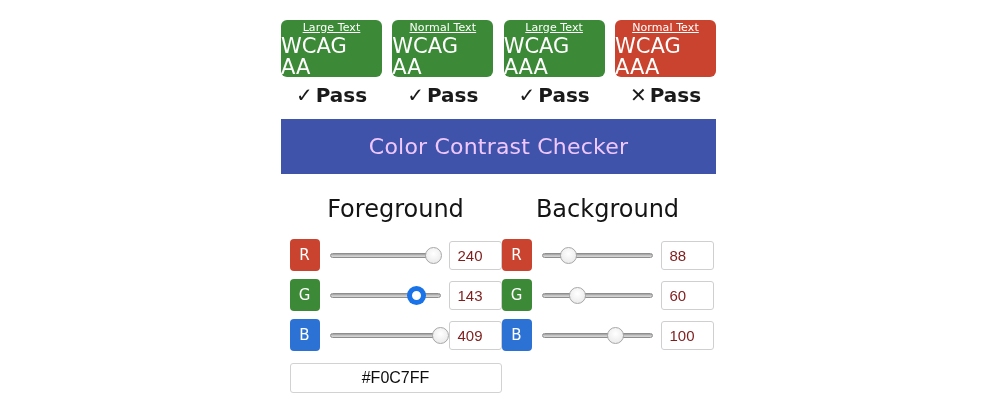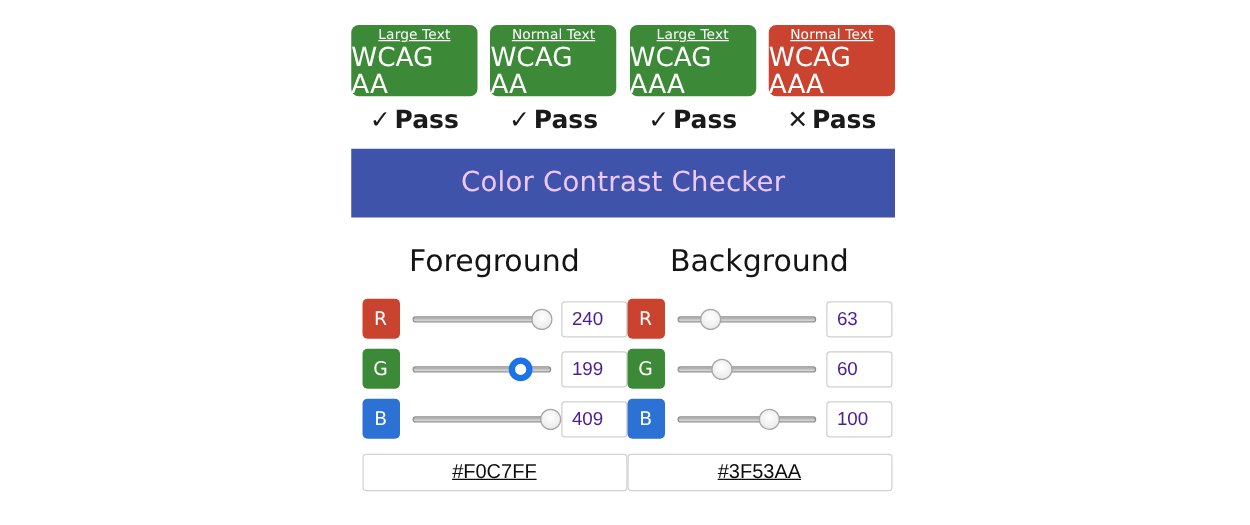--- a/index.html
+++ b/index.html
@@ -158,38 +158,37 @@
     height: 29px;
     border: 1px solid #cfcfcf;
     border-radius: 3px;
     background: #ffffff;
     box-sizing: border-box;
     display: flex;
     align-items: center;
     padding-left: 8px;
     font-family: "Liberation Sans", sans-serif;
     font-size: 15px;
-    color: #4c1d95;
+    color: #7f1d1d;
   }
 
   .hex-field {
     margin-top: 12px;
     width: 212px;
     height: 30px;
     border: 1px solid #d2d2d2;
     border-radius: 3px;
     background: #ffffff;
     box-sizing: border-box;
     display: flex;
     align-items: center;
     justify-content: center;
     font-family: "Liberation Sans", sans-serif;
     font-size: 16px;
     color: #0d0d0d;
-    text-decoration: underline;
   }
 </style>
 </head>
 <body>
 
 <div id="wcag-row">
 
   <div class="wcag-col">
     <div class="wcag-badge pass">
       <span class="wcag-scope">Large Text</span>
@@ -241,21 +240,21 @@
       </div>
       <div class="channel-value">240</div>
     </div>
 
     <div class="channel-row">
       <div class="channel-swatch ch-g">G</div>
       <div class="slider">
         <div class="slider-track"></div>
         <div class="slider-thumb focused" style="left:78%"></div>
       </div>
-      <div class="channel-value">199</div>
+      <div class="channel-value">143</div>
     </div>
 
     <div class="channel-row">
       <div class="channel-swatch ch-b">B</div>
       <div class="slider">
         <div class="slider-track"></div>
         <div class="slider-thumb" style="left:100%"></div>
       </div>
       <div class="channel-value">409</div>
     </div>
@@ -265,37 +264,36 @@
 
   <div class="color-column">
     <h2 class="column-title">Background</h2>
 
     <div class="channel-row">
       <div class="channel-swatch ch-r">R</div>
       <div class="slider">
         <div class="slider-track"></div>
         <div class="slider-thumb" style="left:24.7%"></div>
       </div>
-      <div class="channel-value">63</div>
+      <div class="channel-value">88</div>
     </div>
 
     <div class="channel-row">
       <div class="channel-swatch ch-g">G</div>
       <div class="slider">
         <div class="slider-track"></div>
         <div class="slider-thumb" style="left:32.5%"></div>
       </div>
       <div class="channel-value">60</div>
     </div>
 
     <div class="channel-row">
       <div class="channel-swatch ch-b">B</div>
       <div class="slider">
         <div class="slider-track"></div>
         <div class="slider-thumb" style="left:66.7%"></div>
       </div>
       <div class="channel-value">100</div>
     </div>
 
-    <div class="hex-field">#3F53AA</div>
   </div>
 
 </div>
 
 </body></html>

